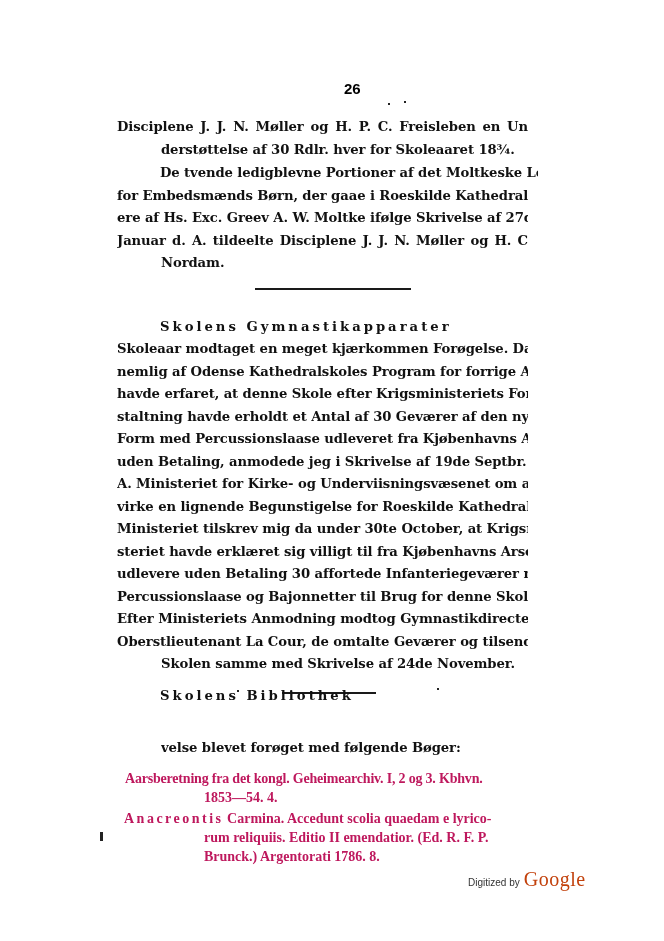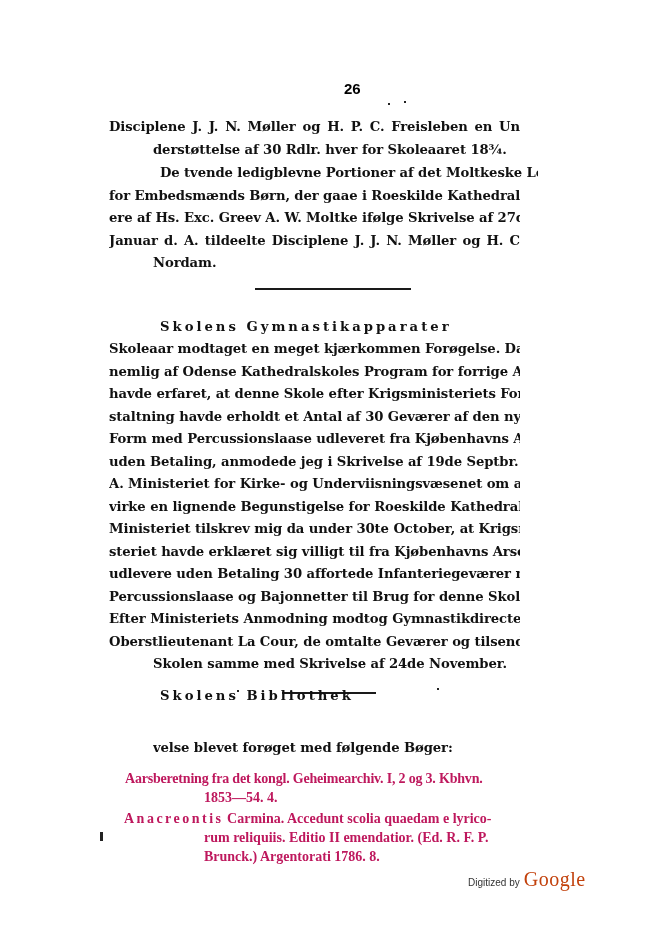--- a/index.html
+++ b/index.html
@@ -20,21 +20,21 @@
       top: 80px;
       left: 318px;
       font-family: "Liberation Sans", sans-serif;
       font-weight: bold;
       font-size: 15px;
       color: #000;
       margin-left: 26px;
     }
     .line {
       position: absolute;
-      left: 109px;
+      left: 117px;
       width: 411px;
       height: 22px;
       font-size: 13.2px;
       font-weight: bold;
       white-space: nowrap;
       overflow: hidden;
       text-align: justify;
       text-align-last: justify;
       letter-spacing: -0.1px;
       line-height: 22px;

